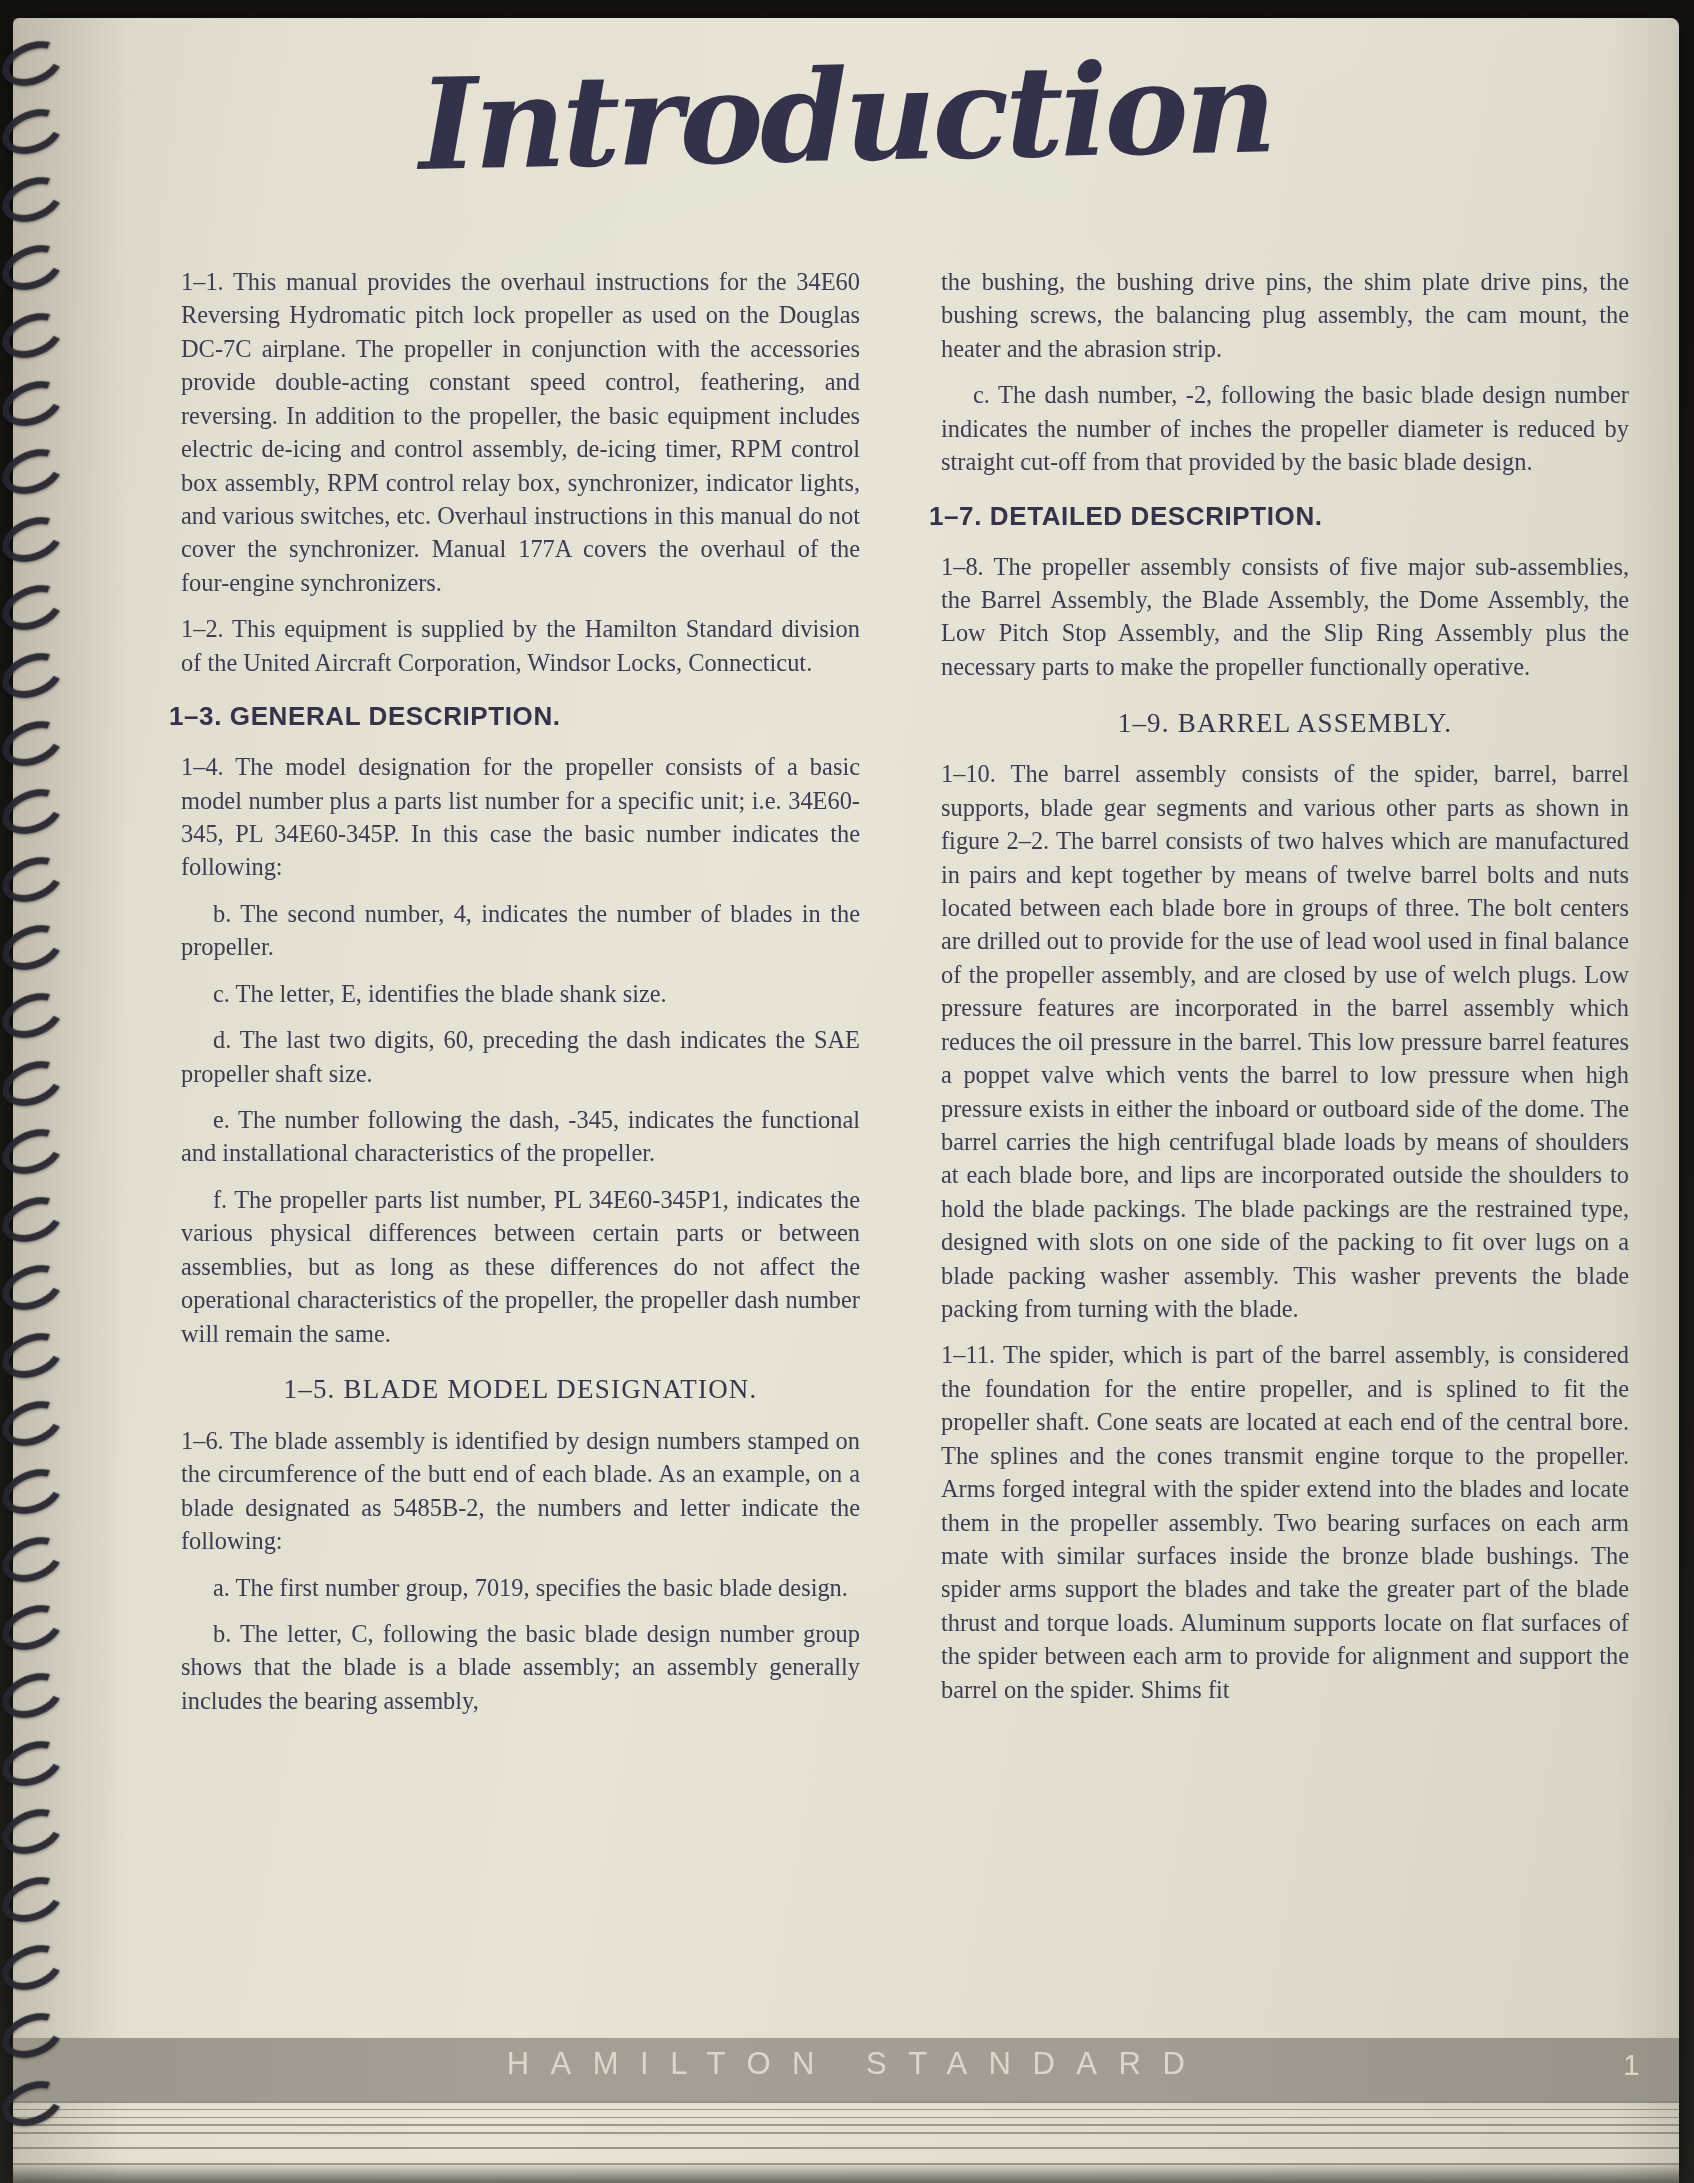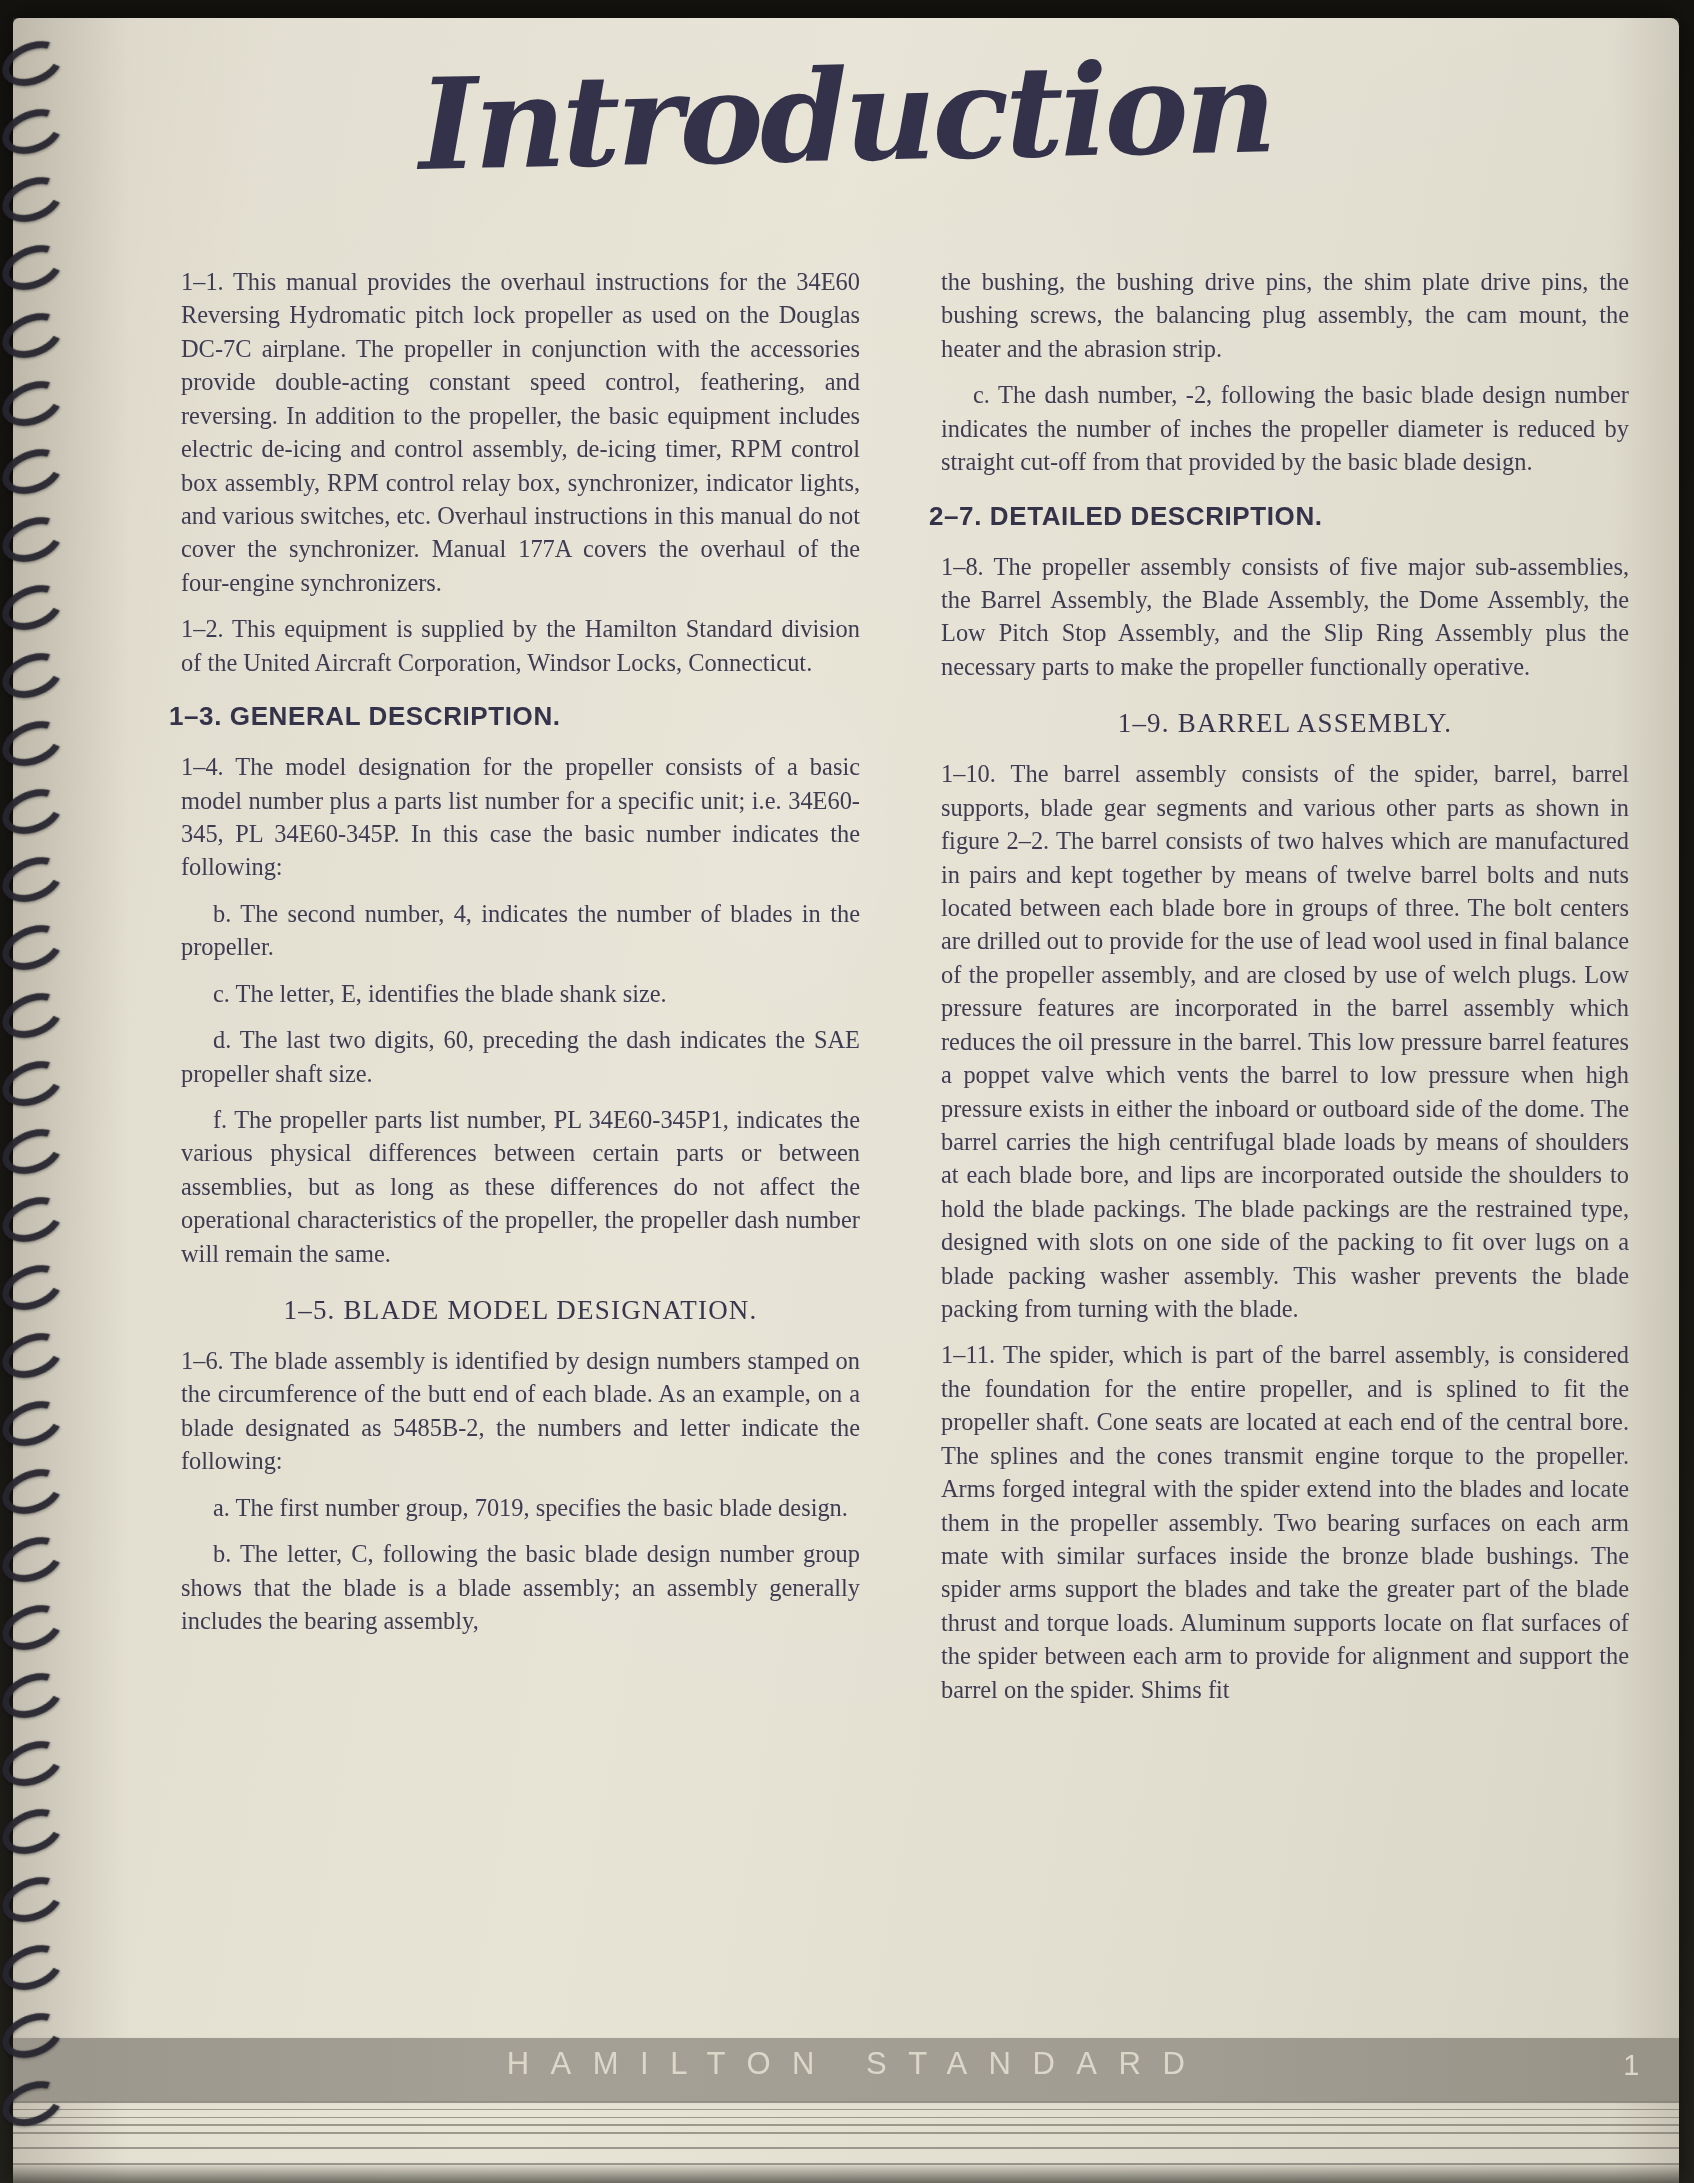--- a/index.html
+++ b/index.html
@@ -85,30 +85,31 @@
   <div class="title">Introduction</div>
 
   <div class="col col-left">
       <p class="block paragraph">1–1. This manual provides the overhaul instructions for the 34E60 Reversing Hydromatic pitch lock propeller as used on the Douglas DC-7C airplane. The propeller in conjunction with the accessories provide double-acting constant speed control, feathering, and reversing. In addition to the propeller, the basic equipment includes electric de-icing and control assembly, de-icing timer, RPM control box assembly, RPM control relay box, synchronizer, indicator lights, and various switches, etc. Overhaul instructions in this manual do not cover the synchronizer. Manual 177A covers the overhaul of the four-engine synchronizers.</p>
       <p class="block paragraph">1–2. This equipment is supplied by the Hamilton Standard division of the United Aircraft Corporation, Windsor Locks, Connecticut.</p>
       <p class="block heading_sans">1–3. GENERAL DESCRIPTION.</p>
       <p class="block paragraph">1–4. The model designation for the propeller consists of a basic model number plus a parts list number for a specific unit; i.e. 34E60-345, PL 34E60-345P. In this case the basic number indicates the following:</p>
       <p class="block sub_paragraph">b. The second number, 4, indicates the number of blades in the propeller.</p>
       <p class="block sub_paragraph">c. The letter, E, identifies the blade shank size.</p>
       <p class="block sub_paragraph">d. The last two digits, 60, preceding the dash indicates the SAE propeller shaft size.</p>
+      <p class="block sub_paragraph">e. The number following the dash, -345, indicates the functional and installational characteristics of the propeller.</p>
       <p class="block sub_paragraph">f. The propeller parts list number, PL 34E60-345P1, indicates the various physical differences between certain parts or between assemblies, but as long as these differences do not affect the operational characteristics of the propeller, the propeller dash number will remain the same.</p>
       <p class="block heading_serif">1–5. BLADE MODEL DESIGNATION.</p>
       <p class="block paragraph">1–6. The blade assembly is identified by design numbers stamped on the circumference of the butt end of each blade. As an example, on a blade designated as 5485B-2, the numbers and letter indicate the following:</p>
       <p class="block sub_paragraph">a. The first number group, 7019, specifies the basic blade design.</p>
       <p class="block sub_paragraph">b. The letter, C, following the basic blade design number group shows that the blade is a blade assembly; an assembly generally includes the bearing assembly,</p>
     </div>
   <div class="col col-right">
       <p class="block paragraph">the bushing, the bushing drive pins, the shim plate drive pins, the bushing screws, the balancing plug assembly, the cam mount, the heater and the abrasion strip.</p>
       <p class="block sub_paragraph">c. The dash number, -2, following the basic blade design number indicates the number of inches the propeller diameter is reduced by straight cut-off from that provided by the basic blade design.</p>
-      <p class="block heading_sans">2–7. DETAILED DESCRIPTION.</p>
+      <p class="block heading_sans">1–7. DETAILED DESCRIPTION.</p>
       <p class="block paragraph">1–8. The propeller assembly consists of five major sub-assemblies, the Barrel Assembly, the Blade Assembly, the Dome Assembly, the Low Pitch Stop Assembly, and the Slip Ring Assembly plus the necessary parts to make the propeller functionally operative.</p>
       <p class="block heading_serif">1–9. BARREL ASSEMBLY.</p>
       <p class="block paragraph">1–10. The barrel assembly consists of the spider, barrel, barrel supports, blade gear segments and various other parts as shown in figure 2–2. The barrel consists of two halves which are manufactured in pairs and kept together by means of twelve barrel bolts and nuts located between each blade bore in groups of three. The bolt centers are drilled out to provide for the use of lead wool used in final balance of the propeller assembly, and are closed by use of welch plugs. Low pressure features are incorporated in the barrel assembly which reduces the oil pressure in the barrel. This low pressure barrel features a poppet valve which vents the barrel to low pressure when high pressure exists in either the inboard or outboard side of the dome. The barrel carries the high centrifugal blade loads by means of shoulders at each blade bore, and lips are incorporated outside the shoulders to hold the blade packings. The blade packings are the restrained type, designed with slots on one side of the packing to fit over lugs on a blade packing washer assembly. This washer prevents the blade packing from turning with the blade.</p>
       <p class="block paragraph">1–11. The spider, which is part of the barrel assembly, is considered the foundation for the entire propeller, and is splined to fit the propeller shaft. Cone seats are located at each end of the central bore. The splines and the cones transmit engine torque to the propeller. Arms forged integral with the spider extend into the blades and locate them in the propeller assembly. Two bearing surfaces on each arm mate with similar surfaces inside the bronze blade bushings. The spider arms support the blades and take the greater part of the blade thrust and torque loads. Aluminum supports locate on flat surfaces of the spider between each arm to provide for alignment and support the barrel on the spider. Shims fit</p>
     </div>
 
   <div class="footer-band">
     <div class="brand">HAMILTON STANDARD</div>
     <div class="pageno">1</div>
   </div>

